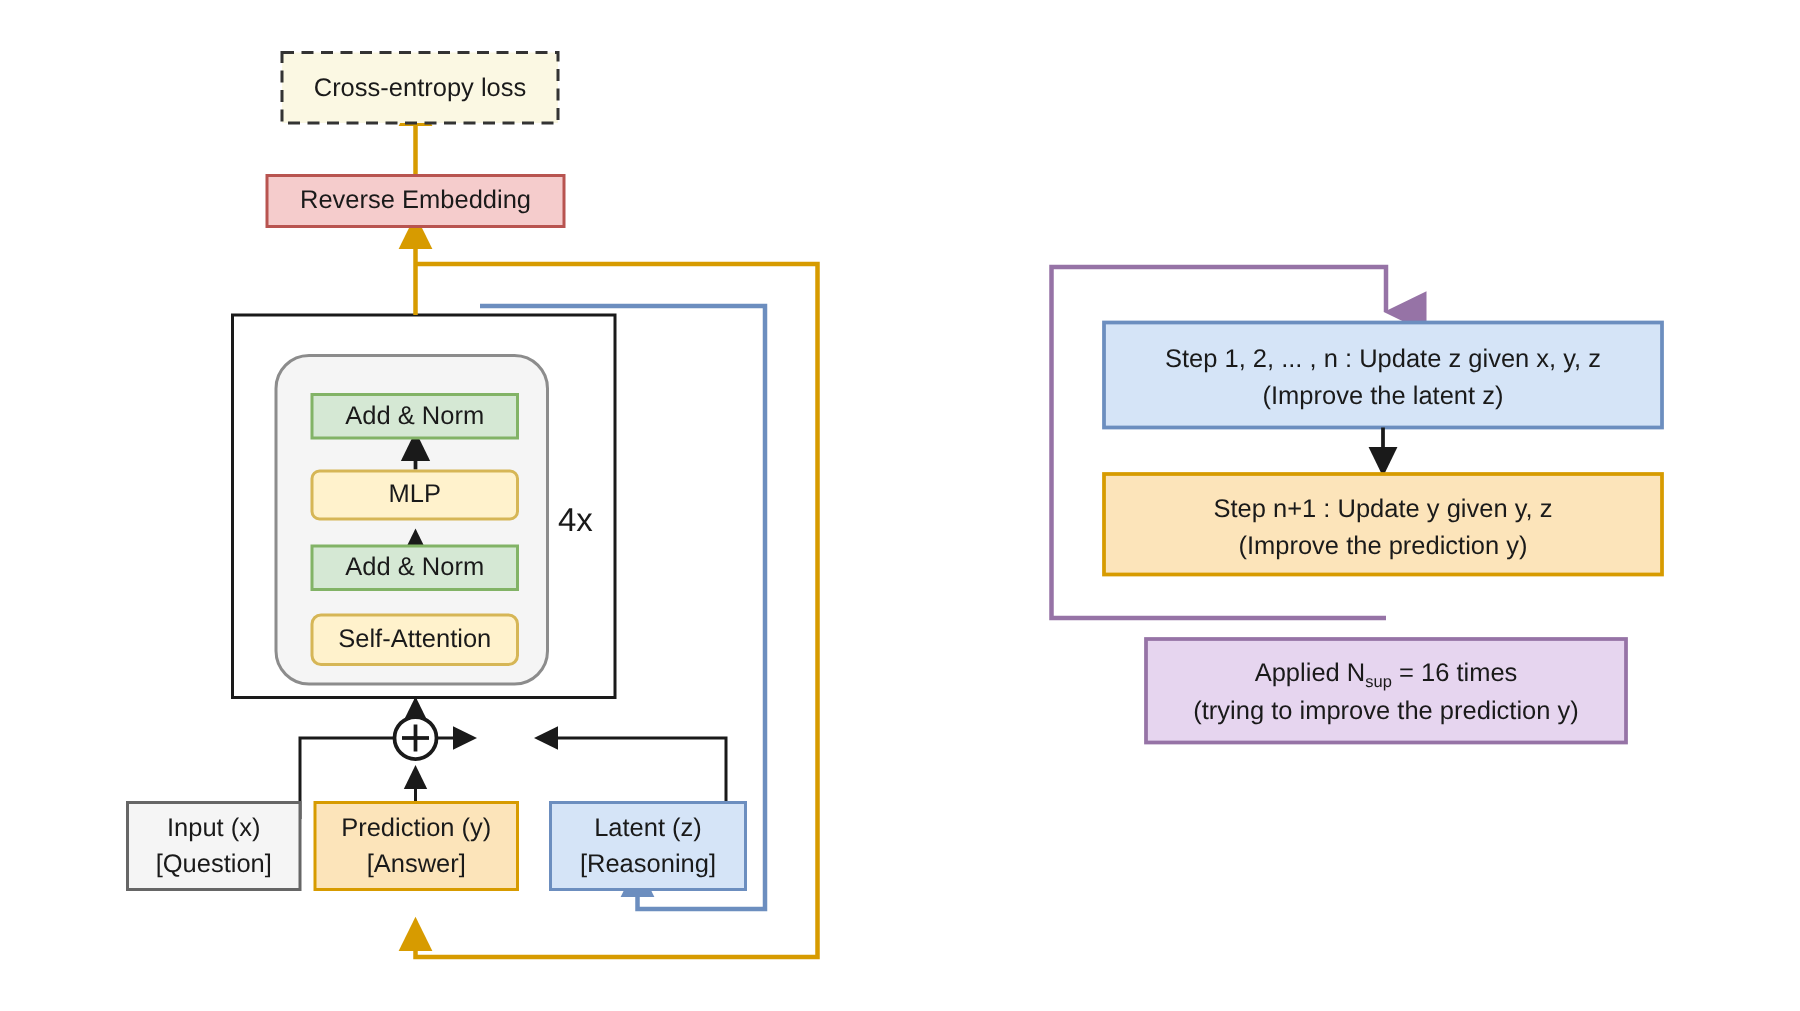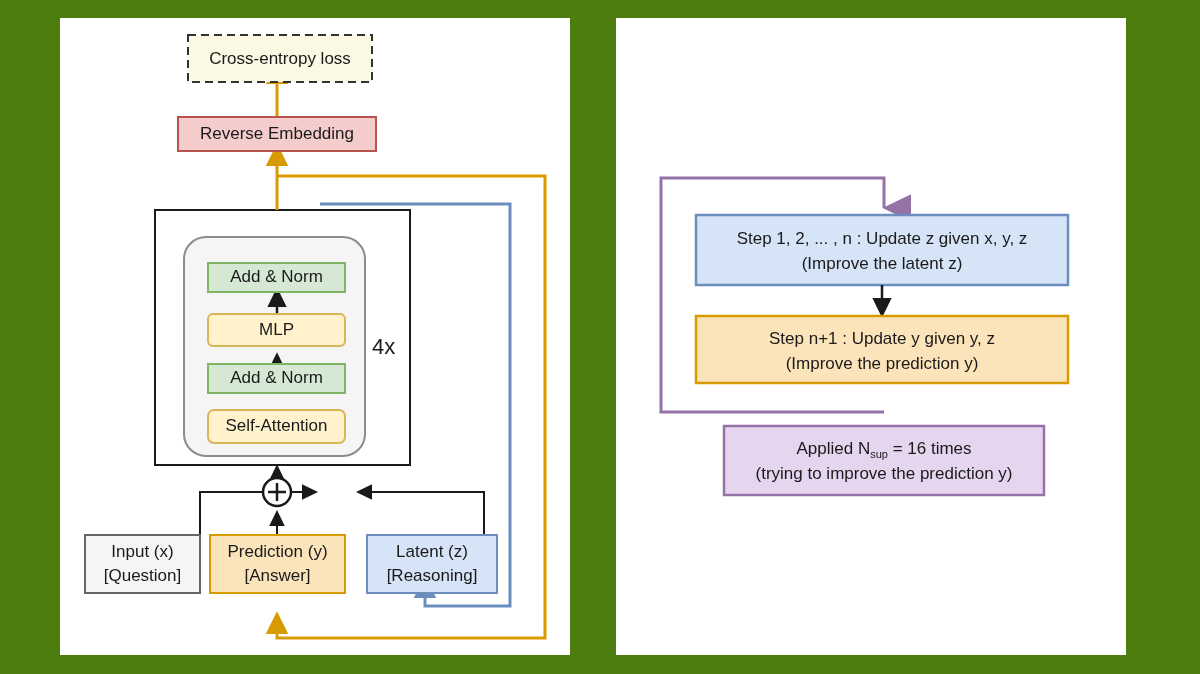--- a/index.html
+++ b/index.html
@@ -8,28 +8,28 @@
     background: #d2d2d2;
     width: 1200px;
     height: 674px;
     overflow: hidden;
     font-family: "Liberation Sans", sans-serif;
   }
   #root {
     position: relative;
     width: 1200px;
     height: 674px;
-    background: #4d7c0f;
+    background: #ffffff;
   }
   .panel {
     position: absolute;
     background: #ffffff;
   }
   #panel-left  { left: 60px;  top: 18px; width: 510px; height: 637px; }
-  #panel-right { left: 616px; top: 18px; width: 510px; height: 637px; }
+  #panel-right { left: 656px; top: 18px; width: 510px; height: 637px; }
   svg { position: absolute; left: 0; top: 0; overflow: visible; }
   .lbl {
     font-family: "Liberation Sans", sans-serif;
     font-size: 17px;
     fill: #1a1a1a;
     text-anchor: middle;
     dominant-baseline: middle;
     white-space: pre;
   }
   .lbl-4x { font-size: 22px; text-anchor: start; }

